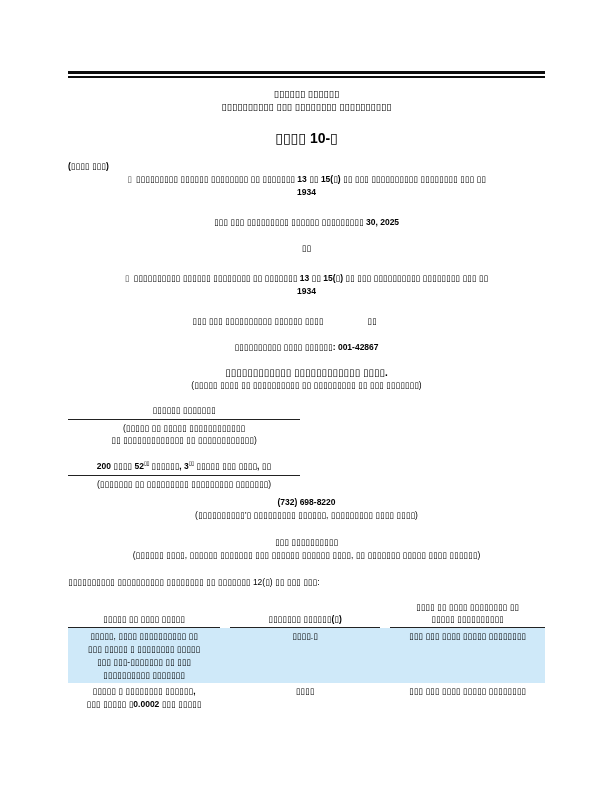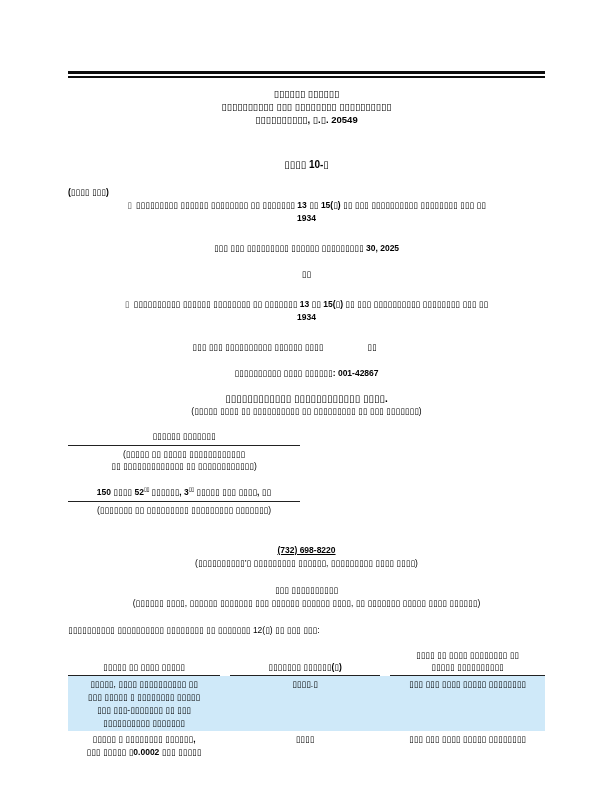--- a/index.html
+++ b/index.html
@@ -8,58 +8,57 @@
     font-family:"Liberation Sans","DejaVu Sans",sans-serif;
     font-size:8.5px;line-height:13px;overflow:hidden;
   }
   .page{position:relative;width:612px;height:792px;}
   .content{position:absolute;left:68px;top:0;width:477px;}
   .dbl-rule{margin-top:71px;height:2px;border-top:3px solid #0d0d0d;border-bottom:2px solid #0d0d0d;}
   .ctr{text-align:center;}
   .b{font-weight:bold;}
   .h1{margin-top:9px;font-size:9.5px;line-height:13px;}
   .h2{font-size:9.5px;line-height:13px;}
-  .form-title{margin-top:32px;font-size:10px;}
+  .form-title{margin-top:19px;font-size:14px;}
   .mark-one{margin-top:15px;text-align:left;}
   .cb-par{margin-top:0;line-height:13px;}
   .cb{font-weight:normal;color:#555;margin-right:4px;}
   .period{margin-top:17px;}
   .or-line{margin-top:13px;}
   .transition{margin-top:17px;}
   .blank-gap{display:inline-block;width:44px;}
   .commission{margin-top:13px;text-align:center;}
   .company{margin-top:12px;font-size:10px;}
   .caption{font-weight:normal;font-size:8.5px;line-height:12px;}
   .two-col{margin-top:13px;display:grid;grid-template-columns:232px 235px;column-gap:10px;}
   .col-val{font-weight:bold;text-align:center;padding-bottom:2px;border-bottom:1.5px solid #222;}
   .col-cap{text-align:center;margin-top:2px;}
   .addr-row{margin-top:11px;}
   .sup{font-size:5.5px;vertical-align:super;letter-spacing:-0.5px;}
-  .phone{margin-top:28px;text-decoration:underline;}
+  .phone{margin-top:6px;}
   .na{margin-top:15px;}
   .sec12{margin-top:15px;text-align:left;}
   .listing{margin-top:12px;}
   .tbl-head{display:grid;grid-template-columns:152px 150px 155px;column-gap:10px;align-items:end;}
   .th{font-weight:bold;text-align:center;border-bottom:1.5px solid #222;padding-bottom:1px;line-height:12.5px;}
   .trow{display:grid;grid-template-columns:152px 150px 155px;column-gap:10px;}
   .trow .cell{text-align:center;line-height:13.2px;padding-top:2px;}
   .hl{background:#cfe9f9;}
   .row2{font-weight:bold;}
 </style>
 </head>
 <body>
 
 <div class="page">
   <div class="content">
 
     <div class="dbl-rule"></div>
 
     <div class="ctr b h1">▯▯▯▯▯▯ ▯▯▯▯▯▯</div>
     <div class="ctr b h2">▯▯▯▯▯▯▯▯▯▯ ▯▯▯ ▯▯▯▯▯▯▯▯ ▯▯▯▯▯▯▯▯▯▯</div>
-    <div class="ctr b h2">▯▯▯▯▯▯▯▯▯▯, ▯.▯. 20549</div>
 
     <div class="ctr b form-title">▯▯▯▯ 10-▯</div>
 
     <div class="b mark-one">(▯▯▯▯ ▯▯▯)</div>
 
     <div class="ctr cb-par">
       <span class="cb">▯</span><span class="b">▯▯▯▯▯▯▯▯▯ ▯▯▯▯▯▯ ▯▯▯▯▯▯▯▯ ▯▯ ▯▯▯▯▯▯▯ 13 ▯▯ 15(▯) ▯▯ ▯▯▯ ▯▯▯▯▯▯▯▯▯▯ ▯▯▯▯▯▯▯▯ ▯▯▯ ▯▯</span>
       <div class="ctr b">1934</div>
     </div>
 
@@ -86,21 +85,21 @@
         <div class="col-val">▯▯▯▯▯▯ ▯▯▯▯▯▯▯</div>
         <div class="col-cap caption">
           <div>(▯▯▯▯▯ ▯▯ ▯▯▯▯▯ ▯▯▯▯▯▯▯▯▯▯▯▯</div>
           <div>▯▯ ▯▯▯▯▯▯▯▯▯▯▯▯▯ ▯▯ ▯▯▯▯▯▯▯▯▯▯▯▯)</div>
         </div>
       </div>
     </div>
 
     <div class="two-col addr-row">
       <div>
-        <div class="col-val"><span>150 ▯▯▯▯ 52</span><span class="sup">▯▯</span><span> ▯▯▯▯▯▯, 3</span><span class="sup">▯▯</span><span> ▯▯▯▯▯ ▯▯▯ ▯▯▯▯, ▯▯</span></div>
+        <div class="col-val"><span>200 ▯▯▯▯ 52</span><span class="sup">▯▯</span><span> ▯▯▯▯▯▯, 3</span><span class="sup">▯▯</span><span> ▯▯▯▯▯ ▯▯▯ ▯▯▯▯, ▯▯</span></div>
         <div class="col-cap caption">(▯▯▯▯▯▯▯ ▯▯ ▯▯▯▯▯▯▯▯▯ ▯▯▯▯▯▯▯▯▯ ▯▯▯▯▯▯▯)</div>
       </div>
     </div>
 
     <div class="ctr b phone">(732) 698-8220</div>
     <div class="ctr caption">(▯▯▯▯▯▯▯▯▯▯’▯ ▯▯▯▯▯▯▯▯▯ ▯▯▯▯▯▯, ▯▯▯▯▯▯▯▯▯ ▯▯▯▯ ▯▯▯▯)</div>
 
     <div class="ctr b na">▯▯▯ ▯▯▯▯▯▯▯▯▯▯</div>
     <div class="ctr caption">(▯▯▯▯▯▯ ▯▯▯▯, ▯▯▯▯▯▯ ▯▯▯▯▯▯▯ ▯▯▯ ▯▯▯▯▯▯ ▯▯▯▯▯▯ ▯▯▯▯, ▯▯ ▯▯▯▯▯▯▯ ▯▯▯▯▯ ▯▯▯▯ ▯▯▯▯▯▯)</div>
 

